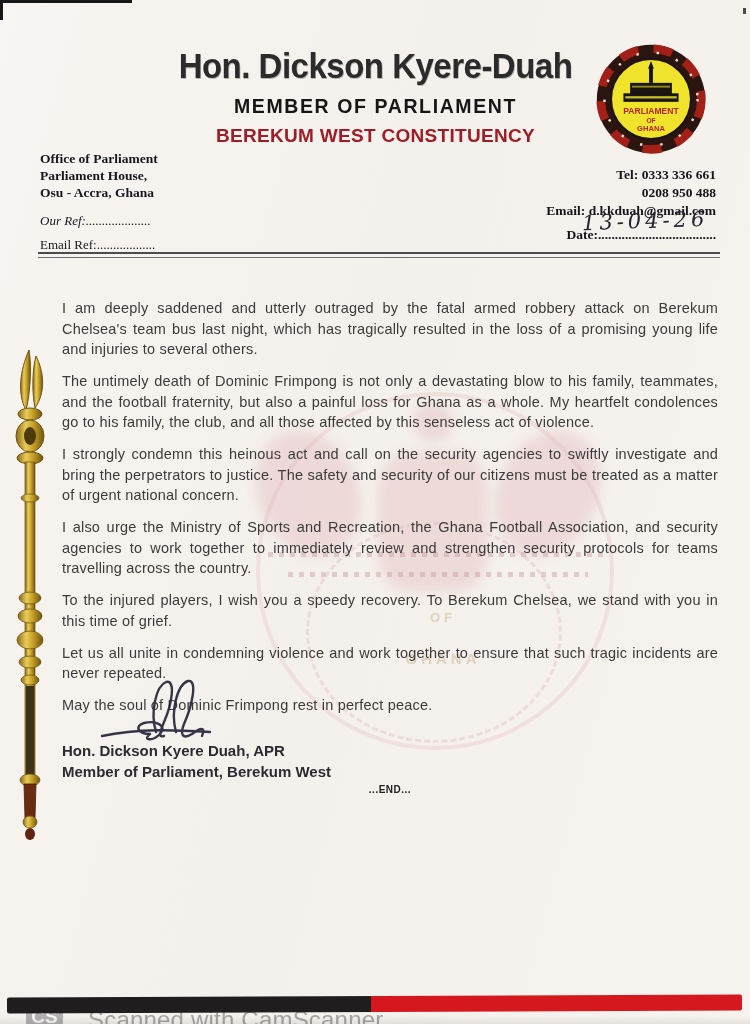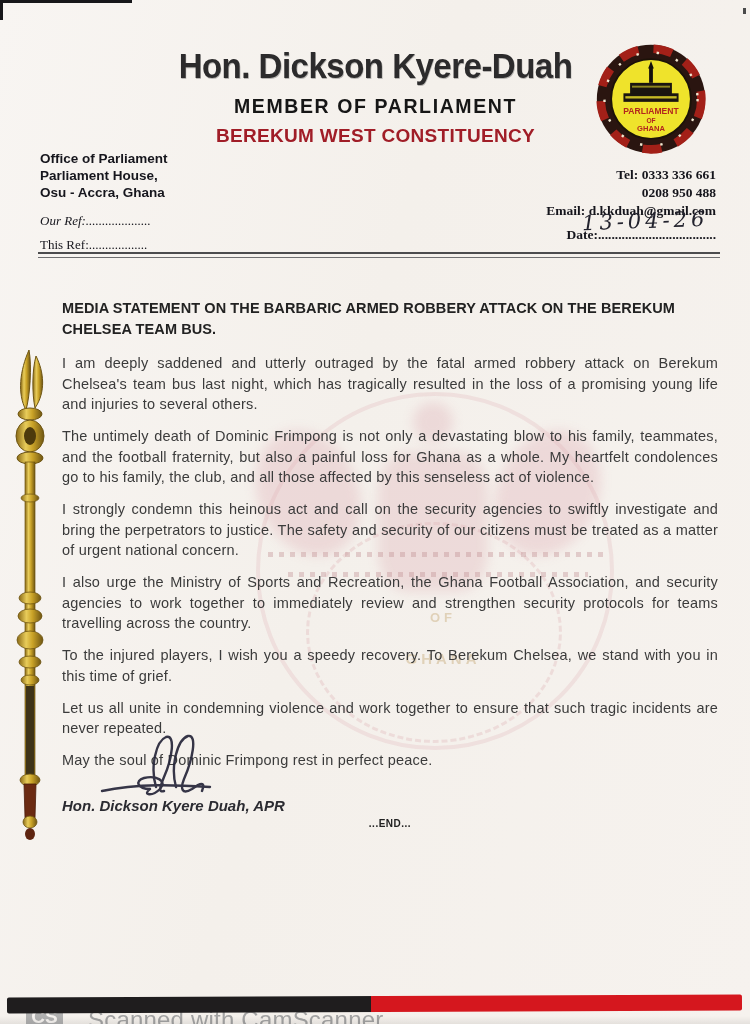--- a/index.html
+++ b/index.html
@@ -17,21 +17,21 @@
   
   .coat-block{position:absolute;left:36px;top:36px;width:132px;text-align:center;}
   .coat-caption{margin-top:2px;font-size:8.5px;font-weight:bold;letter-spacing:.4px;color:#242428;}
   .title-block{position:absolute;left:168px;top:46px;width:415px;text-align:center;}
   .mp-name{margin:0;font-size:33px;font-weight:bold;color:#2c2b2c;letter-spacing:-.5px;
     transform:scaleY(1.08);transform-origin:top center;text-shadow:.6px .6px 0 rgba(70,70,70,.35);}
   .mp-role{margin:11px 0 0;font-size:19.5px;font-weight:bold;color:#161616;letter-spacing:1.6px;}
   .mp-constituency{margin:7px 0 0;font-size:19px;font-weight:bold;color:#a01d27;letter-spacing:.3px;}
   .badge-block{position:absolute;right:42px;top:42px;width:114px;height:114px;}
 
-  .office-block{position:absolute;left:40px;top:150px;font-family:Liberation Sans, sans-serif;
+  .office-block{position:absolute;left:40px;top:150px;font-family:Liberation Serif, serif;
     font-weight:bold;font-size:13.5px;line-height:17px;color:#16161d;}
   .ref-line{position:absolute;left:40px;font-family:"Liberation Serif",serif;font-size:13px;color:#16161d;}
   .our-ref{top:213px;font-style:italic;}
   .your-ref{top:237px;}
   .contact-block{position:absolute;right:34px;top:166px;text-align:right;
     font-family:"Liberation Serif",serif;font-weight:bold;font-size:13.5px;line-height:18px;color:#15151c;}
   .date-row{position:relative;margin-top:6px;font-weight:bold;}
   .date-hand{position:absolute;right:8px;top:-14px;font-family:"DejaVu Serif",serif;font-style:italic;
     font-size:21px;font-weight:normal;letter-spacing:4px;color:#23232e;transform:rotate(-2deg);white-space:nowrap;}
   .rule{position:absolute;left:38px;right:30px;top:252px;height:3px;
@@ -55,21 +55,21 @@
   .wm-of{top:218px;font-size:13px;}
   .wm-ghana{top:258px;font-size:15px;}
 
   
   .mace{position:absolute;left:2px;top:348px;width:58px;height:495px;}
 
   
   .letter-body{position:absolute;left:62px;right:32px;top:298px;}
   .subject{margin:0 0 13px;font-size:14.5px;font-weight:bold;line-height:21px;color:#222;text-align:left;letter-spacing:.1px;}
   .para{margin:0 0 11.5px;font-size:14.5px;line-height:20.5px;text-align:justify;color:#3b3b3b;letter-spacing:.2px;}
-  .sig-block{position:relative;margin-top:24px;font-style:italic;}
+  .sig-block{position:relative;margin-top:24px;}
   .signature-svg{position:absolute;left:36px;top:-64px;}
   .sig-name{margin:0;font-size:15px;font-weight:bold;color:#2b2b31;line-height:21px;}
   .sig-title{margin:0;font-size:15px;font-weight:bold;color:#2b2b31;line-height:21px;}
   .end-marker{margin-top:2px;text-align:center;font-size:10px;font-weight:bold;color:#222;letter-spacing:.5px;}
 
   
   .camscanner{position:absolute;left:26px;top:1000px;display:flex;align-items:flex-end;gap:25px;}
   .cs-badge{width:37px;height:34px;background:#b0b0b0;border-radius:5px;display:flex;
     align-items:center;justify-content:center;font-size:19px;font-weight:bold;color:#f6f3f0;}
   .cs-text{font-size:24px;color:#a3a3a3;letter-spacing:.2px;}
@@ -158,54 +158,54 @@
       <text x="60" y="94" text-anchor="middle" font-family="Liberation Sans, sans-serif" font-size="8" font-weight="bold" fill="#b3261e">GHANA</text>
     </svg>
   </div>
 
   <div class="office-block">
     <div>Office of Parliament</div>
     <div>Parliament House,</div>
     <div>Osu - Accra, Ghana</div>
   </div>
   <div class="ref-line our-ref">Our Ref:....................</div>
-  <div class="ref-line your-ref">This Ref:..................</div>
+  <div class="ref-line your-ref">Email Ref:..................</div>
 
   <div class="contact-block">
     <div>Tel: 0333 336 661</div>
     <div>0208 950 488</div>
     <div>Email: d.kkduah@gmail.com</div>
     <div class="date-row">
       <span>Date:</span><span>...................................</span>
       <span class="date-hand">13-04-26</span>
     </div>
   </div>
 
   <div class="rule"></div>
 
   <main class="letter-body">
-    <p class="subject">MEDIA STATEMENT ON THE BARBARIC ARMED ROBBERY ATTACK ON THE BEREKUM CHELSEA TEAM BUS.</p>
     <p class="para">I am deeply saddened and utterly outraged by the fatal armed robbery attack on Berekum Chelsea's team bus last night, which has tragically resulted in the loss of a promising young life and injuries to several others.</p>
     <p class="para">The untimely death of Dominic Frimpong is not only a devastating blow to his family, teammates, and the football fraternity, but also a painful loss for Ghana as a whole. My heartfelt condolences go to his family, the club, and all those affected by this senseless act of violence.</p>
     <p class="para">I strongly condemn this heinous act and call on the security agencies to swiftly investigate and bring the perpetrators to justice. The safety and security of our citizens must be treated as a matter of urgent national concern.</p>
     <p class="para">I also urge the Ministry of Sports and Recreation, the Ghana Football Association, and security agencies to work together to immediately review and strengthen security protocols for teams travelling across the country.</p>
     <p class="para">To the injured players, I wish you a speedy recovery. To Berekum Chelsea, we stand with you in this time of grief.</p>
     <p class="para">Let us all unite in condemning violence and work together to ensure that such tragic incidents are never repeated.</p>
     <p class="para">May the soul of Dominic Frimpong rest in perfect peace.</p>
 
     <div class="sig-block">
       <svg class="signature-svg" width="150" height="80" viewBox="0 0 150 80">
         <g fill="none" stroke="#26263a" stroke-width="2.4" stroke-linecap="round" opacity=".92">
           <path d="M4,60 C40,52 80,54 112,56"></path>
           <path d="M52,58 C40,58 36,50 46,47 C58,44 70,50 62,58 C54,66 44,64 52,58"></path>
           <path d="M58,56 C52,36 58,10 68,6 C78,3 74,28 66,46 C62,56 60,62 66,60"></path>
           <path d="M78,56 C72,34 80,8 90,5 C100,3 94,30 86,48 C82,58 84,64 94,58 C102,52 108,50 104,60"></path>
         </g>
       </svg>
       <p class="sig-name">Hon. Dickson Kyere Duah, APR</p>
+      <p class="sig-title">Member of Parliament, Berekum West</p>
     </div>
 
     <div class="end-marker">...END...</div>
   </main>
 
   <footer class="camscanner">
     <div class="cs-badge">CS</div>
     <div class="cs-text">Scanned with CamScanner</div>
   </footer>
   <div class="bottom-bar"></div>

